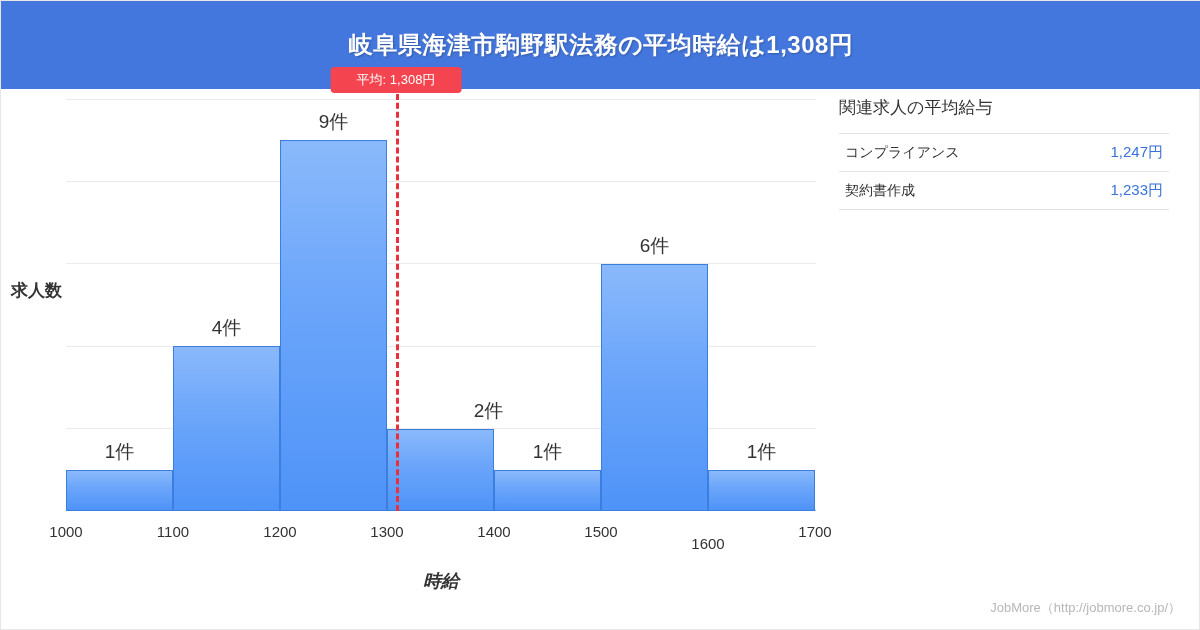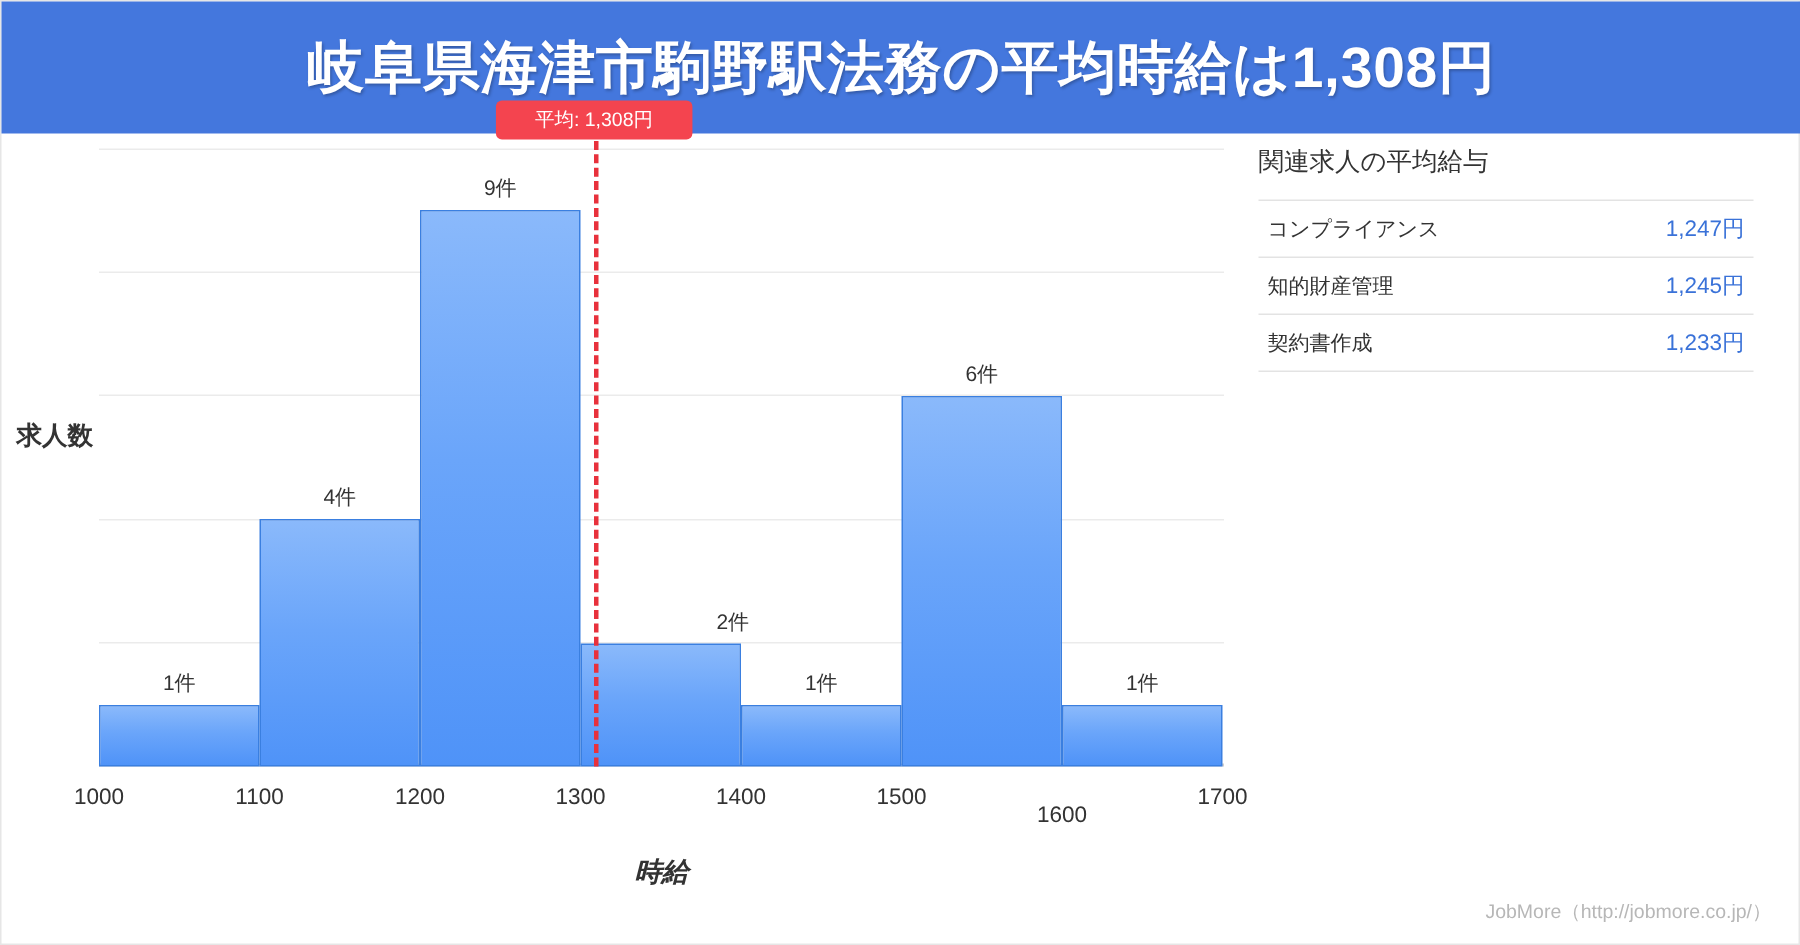--- a/index.html
+++ b/index.html
@@ -28,21 +28,21 @@
     left: 0; top: 0;
     width: 1200px;
     height: 88px;
     background: #4477dd;
     display: flex;
     align-items: center;
     justify-content: center;
   }
   .header-title {
     color: #ffffff;
-    font-size: 38px;
+    font-size: 24px;
     font-weight: bold;
     letter-spacing: 0.5px;
     text-shadow: 1px 1px 2px rgba(0,0,0,0.25);
     white-space: nowrap;
   }
   
   .chart-wrap {
     position: absolute;
     left: 0; top: 88px;
     width: 830px;
@@ -79,21 +79,21 @@
   .bar {
     position: absolute;
     bottom: 0;
     background: linear-gradient(to bottom, #8ab9fb 0%, #6aa5fa 45%, #4f93f8 100%);
     border: 1px solid #3a7fe0;
     box-sizing: border-box;
   }
   .bar-label {
     position: absolute;
     text-align: center;
-    font-size: 14px;
+    font-size: 19px;
     color: #333333;
     white-space: nowrap;
   }
   .avg-line {
     position: absolute;
     top: -14px;
     width: 0;
     border-left: 3px dashed #e8313c;
     height: 426px;
   }
@@ -243,24 +243,20 @@
 
   <div class="side">
     <div class="side-title">関連求人の平均給与</div>
     <table class="side-table">
       <tbody>
           <tr>
         <td>コンプライアンス</td>
         <td class="val">1,247円</td>
       </tr>
       <tr>
-        <td>知的財産管理</td>
-        <td class="val">1,245円</td>
-      </tr>
-      <tr>
         <td>契約書作成</td>
         <td class="val">1,233円</td>
       </tr>
     </tbody>
       </table>
   </div>
 
   <div class="footer">JobMore（http://jobmore.co.jp/）</div>
 
 </div>

